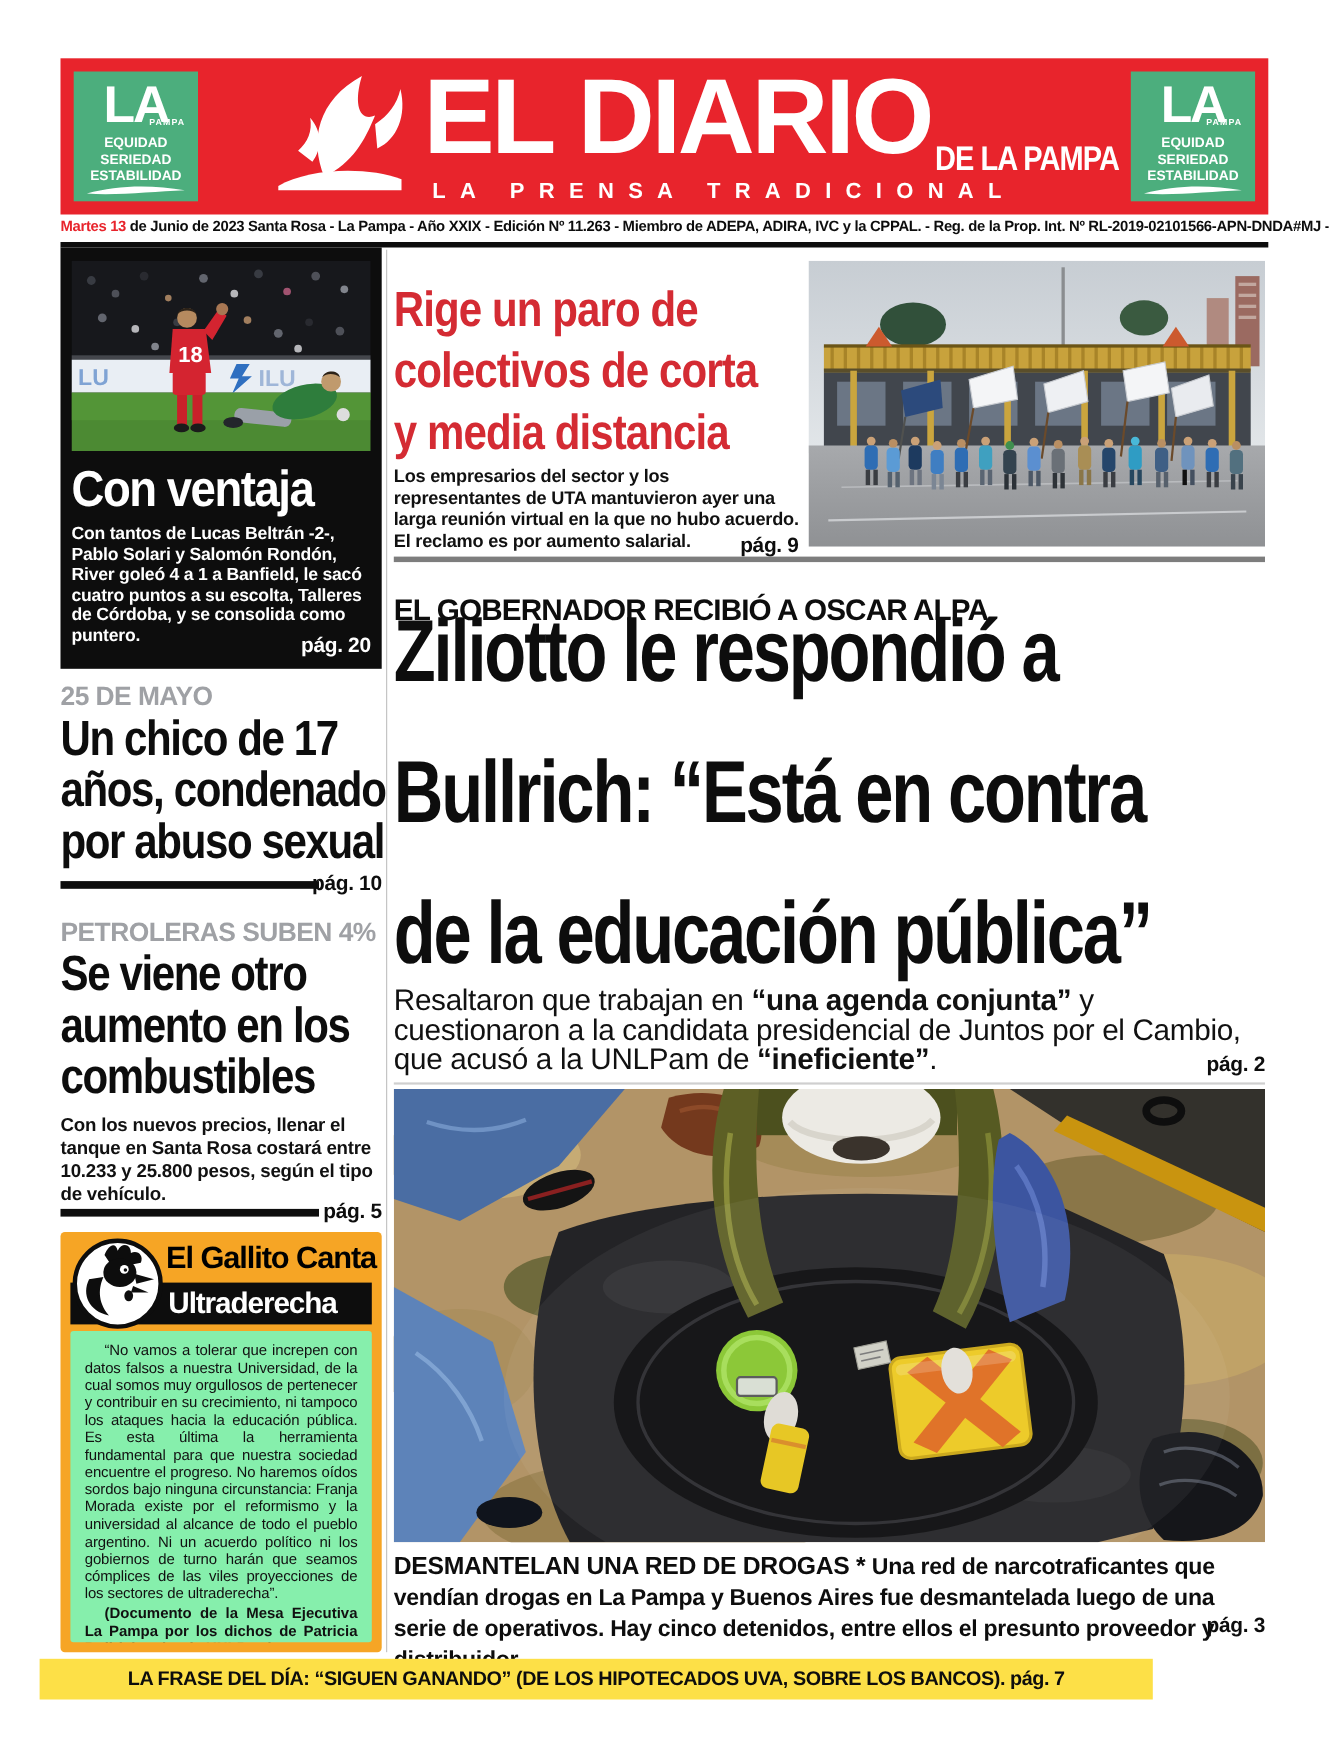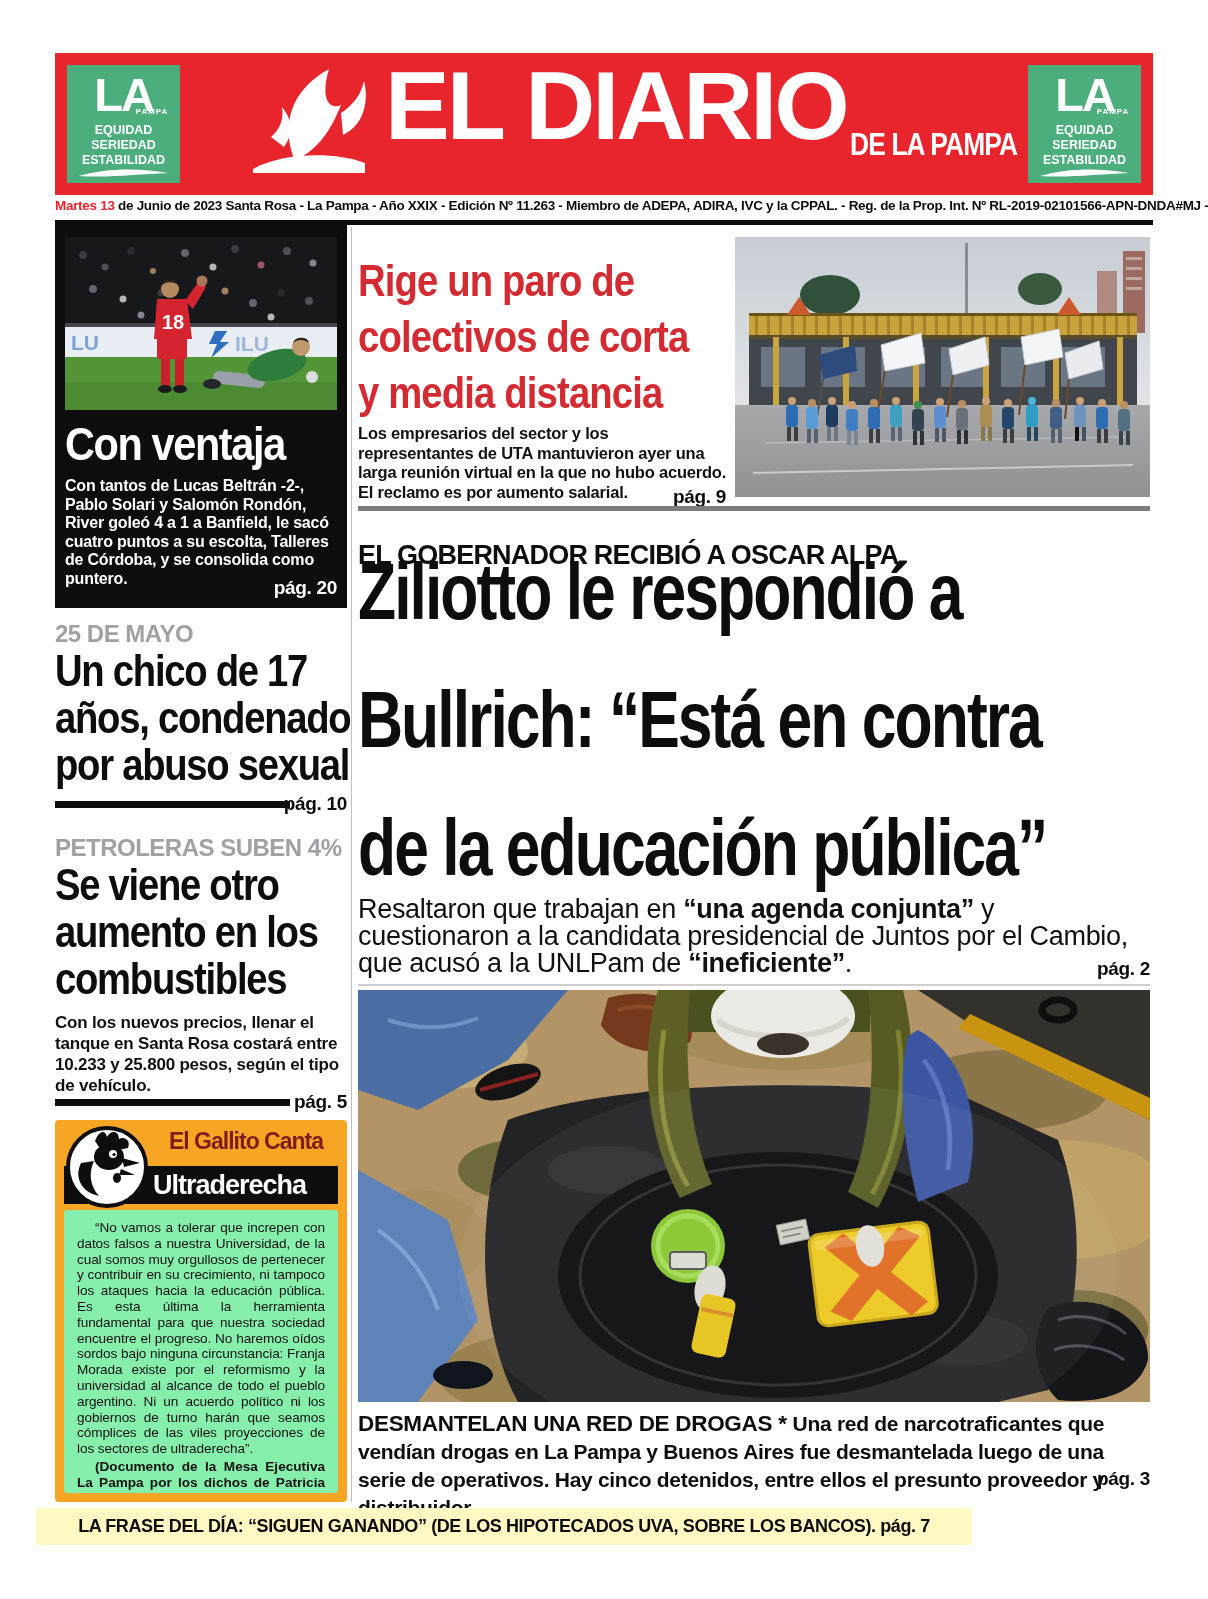--- a/index.html
+++ b/index.html
@@ -58,20 +58,21 @@
 
     <svg class="abs" style="left:182px;top:12px;" width="140" height="115" viewBox="0 0 140 115">
       <path d="M58,96 C44,62 52,26 92,4 C84,30 90,46 104,40 C94,64 84,82 58,96 Z" fill="#fff"></path>
       <path d="M104,48 C116,40 124,30 127,16 C133,40 124,62 106,70 Z" fill="#fff"></path>
       <path d="M34,72 C43,64 47,54 45,42 C56,55 56,70 47,82 Z" fill="#fff"></path>
       <path d="M16,104 C44,88 96,86 128,98 L128,108 L16,108 Z" fill="#fff"></path>
     </svg>
 
     <div class="abs" style="left:330px;top:2px;font-weight:700;font-size:97px;line-height:1.05;color:#fff;letter-spacing:-3px;white-space:nowrap;">EL DIARIO</div>
     <div class="abs" style="left:795px;top:74px;font-weight:700;font-size:31px;color:#fff;letter-spacing:-1px;white-space:nowrap;transform:scaleX(.85);transform-origin:left top;">DE LA PAMPA</div>
+    <div class="abs" style="left:338px;top:110px;font-weight:700;font-size:20px;color:#fff;letter-spacing:13px;white-space:nowrap;">LA PRENSA TRADICIONAL</div>
   </div>
 
   <div class="abs" style="left:55px;top:198px;width:1098px;text-align:center;font-weight:700;font-size:13.5px;letter-spacing:-0.3px;white-space:nowrap;">
     <span style="color:#e8242c;">Martes 13</span><span style="color:#0d0d0d;"> de Junio de 2023  Santa Rosa - La Pampa - Año XXIX -    Edición Nº 11.263   - Miembro de ADEPA, ADIRA, IVC y la CPPAL. - Reg. de la Prop. Int. Nº RL-2019-02101566-APN-DNDA#MJ - Precio del ejemplar $ 120</span>
   </div>
   <div class="abs" style="left:55px;top:220px;width:1098px;height:5px;background:#0d0d0d;"></div>
 
   <div class="abs" style="left:351px;top:227px;width:1px;height:1275px;background:#bfbfbf;"></div>
 
   <div class="abs" style="left:55px;top:225px;width:292px;height:383px;background:#0d0d0d;">
@@ -144,21 +145,21 @@
 
   <div class="abs kicker" style="left:55px;top:834px;">PETROLERAS SUBEN 4%</div>
   <div class="abs hl-line hl-left" style="left:55px;top:862px;">Se viene otro</div>
   <div class="abs hl-line hl-left" style="left:55px;top:909px;">aumento en los</div>
   <div class="abs hl-line hl-left" style="left:55px;top:956px;">combustibles</div>
   <div class="abs body-md" style="left:55px;top:1012px;width:292px;font-size:17px;line-height:21px;">Con los nuevos precios, llenar el tanque en Santa Rosa costará entre 10.233 y 25.800 pesos, según el tipo de vehículo.</div>
   <div class="abs pag-bar" style="left:55px;top:1099px;width:235px;"></div>
   <div class="abs pag" style="left:240px;top:1091px;width:107px;text-align:right;">pág. 5</div>
 
   <div class="abs" style="left:55px;top:1120px;width:292px;height:382px;background:#f6a525;border-radius:4px;">
-    <div class="abs" style="left:96px;top:8px;width:190px;text-align:center;font-weight:700;font-size:23px;letter-spacing:-1px;color:#7f1d1d;white-space:nowrap;">El Gallito Canta</div>
+    <div class="abs" style="left:96px;top:8px;width:190px;text-align:right;font-weight:700;font-size:28px;letter-spacing:-1px;color:#000000;white-space:nowrap;">El Gallito Canta</div>
     <div class="abs" style="left:9px;top:46px;width:274px;height:38px;background:#0d0d0d;"></div>
     <div class="abs white" style="left:98px;top:50px;font-weight:700;font-size:27px;letter-spacing:-1px;white-space:nowrap;">Ultraderecha</div>
     <svg class="abs" style="left:10px;top:5px;" width="84" height="84" viewBox="-42 -42 84 84">
       <circle r="39" fill="#ffffff" stroke="#0d0d0d" stroke-width="4"></circle>
       <path d="M-12,-26 C-8,-36 -2,-38 0,-30 C4,-38 12,-36 12,-28 C18,-31 24,-26 21,-19 L-4,-14 Z" fill="#0d0d0d"></path>
       <ellipse cx="2" cy="-10" rx="15" ry="13" fill="#0d0d0d"></ellipse>
       <circle cx="6" cy="-13" r="4" fill="#ffffff"></circle>
       <circle cx="7" cy="-12.5" r="1.6" fill="#0d0d0d"></circle>
       <path d="M15,-9 L33,-4 L17,0 Z" fill="#0d0d0d"></path>
       <path d="M14,2 L28,8 L12,8 Z" fill="#0d0d0d"></path>
@@ -461,17 +462,17 @@
     <path d="M690,318 C742,298 792,330 790,370 C780,405 740,414 700,410 C676,388 670,348 690,318 Z" fill="#15161a"></path>
     <path d="M700,330 C720,322 750,328 768,344 M696,360 C716,352 748,356 766,370" stroke="#474b55" stroke-width="3" fill="none"></path>
     <ellipse cx="430" cy="280" rx="330" ry="190" fill="#ffffff" opacity="0.05"></ellipse>
   </svg>
 
   <div class="abs caption" style="left:358px;top:1410px;width:792px;">
     <span class="lead">DESMANTELAN UNA RED DE DROGAS * </span><span>Una red de narcotraficantes que vendían drogas en La Pampa y Buenos Aires fue desmantelada luego de una serie de operativos. Hay cinco detenidos, entre ellos el presunto proveedor y distribuidor.</span>
   </div>
   <div class="abs pag" style="left:358px;top:1468px;width:792px;text-align:right;">pág. 3</div>
 
-  <div class="abs" style="left:36px;top:1508px;width:936px;height:37px;background:#fef9c3;display:flex;align-items:center;justify-content:center;">
+  <div class="abs" style="left:36px;top:1508px;width:1012px;height:37px;background:#fde047;display:flex;align-items:center;justify-content:center;">
     <span style="font-weight:700;font-size:18px;letter-spacing:-0.4px;color:#0d0d0d;white-space:nowrap;">LA FRASE DEL DÍA: “SIGUEN GANANDO” (DE LOS HIPOTECADOS UVA, SOBRE LOS BANCOS). pág. 7</span>
   </div>
 
 </div>
 
 </body></html>

